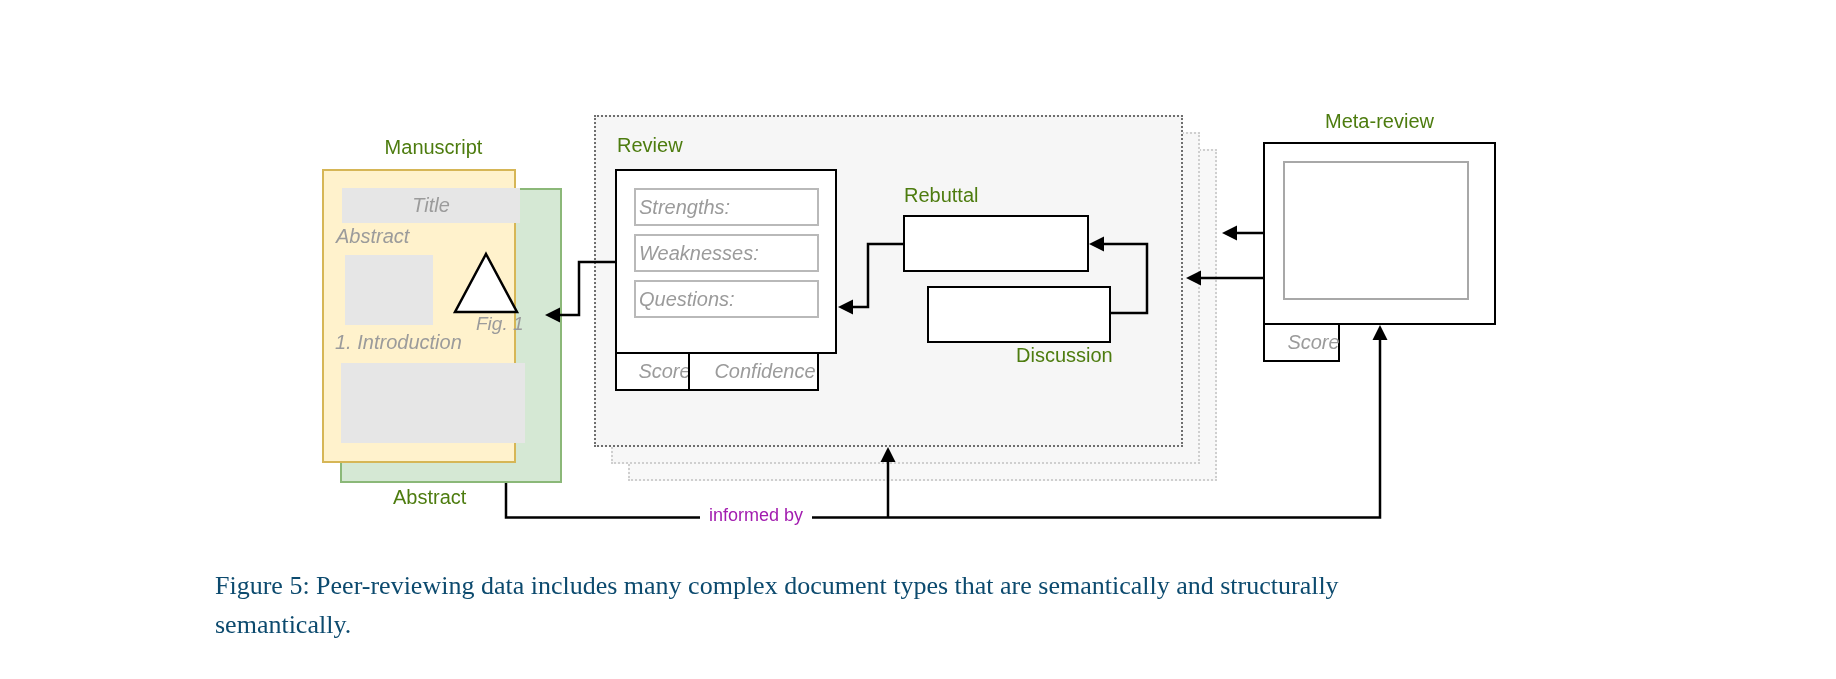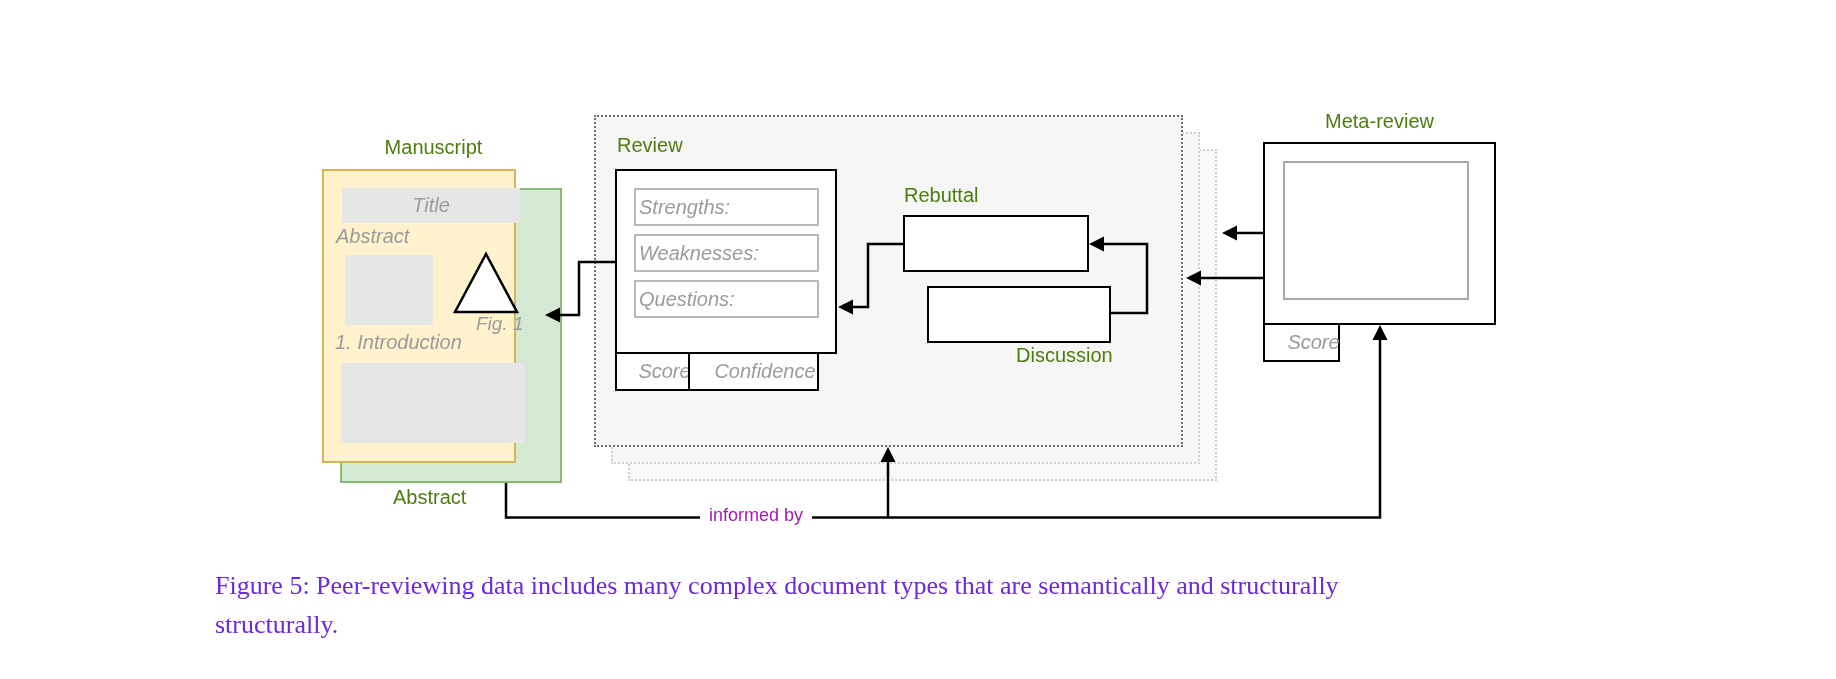--- a/index.html
+++ b/index.html
@@ -19,21 +19,21 @@
   .panel1{left:594px;top:115px;border-color:#6e6e6e;background:#f6f6f6;z-index:3;}
   .panel2{left:611px;top:132px;background:#f7f7f7;z-index:2;}
   .panel3{left:628px;top:149px;z-index:1;}
   .whitebox{background:#ffffff;border:2.5px solid #000000;z-index:20;}
   .fieldbox{border:2px solid #b9b9b9;background:#ffffff;display:flex;align-items:center;padding-left:3px;}
   .scorebox{display:flex;align-items:center;justify-content:center;padding-left:24px;}
   svg.overlay{position:absolute;left:0;top:0;z-index:50;pointer-events:none;}
   .informed{z-index:51;font-size:18px;color:#a21caf;text-align:center;}
   .caption{
     position:absolute;left:215px;top:566px;width:1460px;z-index:4;
-    font-family:"Liberation Serif",serif;font-size:26px;line-height:39px;color:#6d28d9;
+    font-family:"Liberation Serif",serif;font-size:26px;line-height:39px;color:#0c4a6e;
   }
 </style>
 </head>
 <body>
 
 <div class="screen">
 
   <div class="abs panel panel3"></div>
   <div class="abs panel panel2"></div>
   <div class="abs panel panel1"></div>
@@ -116,16 +116,16 @@
         <path d="M 812 517.5 H 1380 V 330"></path>
         <polygon points="1380,325 1372.5,340 1387.5,340" fill="#000000" stroke="none"></polygon>
         <path d="M 888 517.5 V 452"></path>
         <polygon points="888,447 880.5,462 895.5,462" fill="#000000" stroke="none"></polygon>
       </g>
     </g>
   </svg>
 
   <div class="caption">
     <div>Figure 5: Peer-reviewing data includes many complex document types that are semantically and structurally</div>
-    <div>structurally.</div>
+    <div>semantically.</div>
   </div>
 
 </div>
 
 </body></html>

